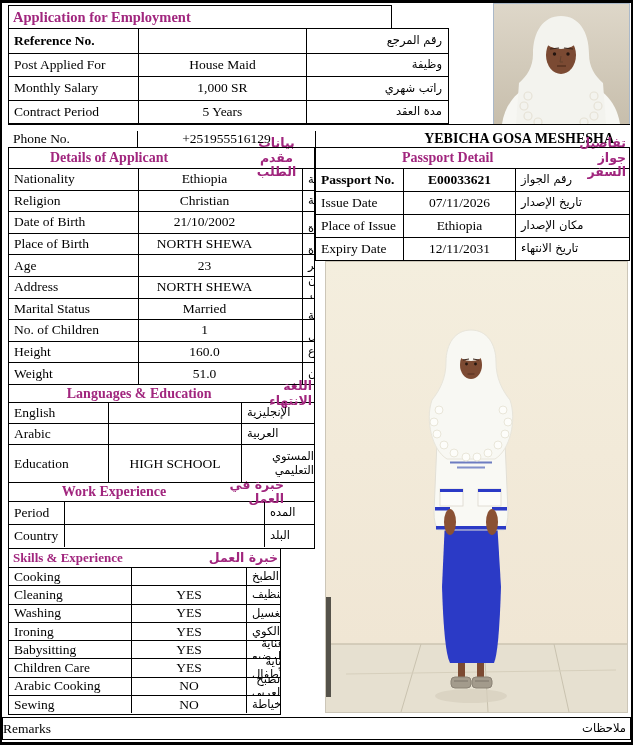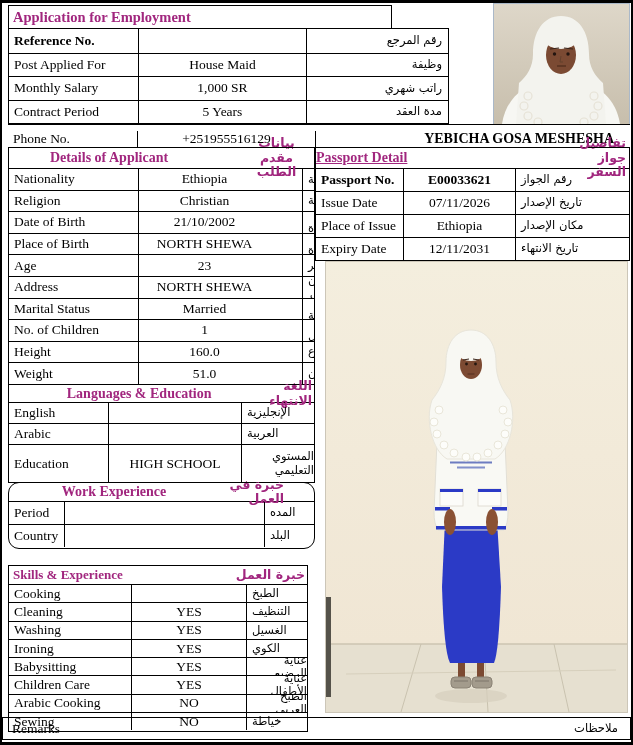--- a/index.html
+++ b/index.html
@@ -160,21 +160,21 @@
     </div>
     <div class="trow">
       <div class="tc lbl c1">Weight</div>
       <div class="tc val c2">51.0</div>
       <div class="tc ar ar-left c3">وزن</div>
     </div>
   </div>
 
   <div class="abs tbl pt" style="left:315px;top:147px;width:315px;height:114px;">
     <div class="trow hrow hdr">
-      <span class="en accent" style="width:280px;text-align:left;text-decoration:underline;">Passport Detail</span>
+      <span class="en accent" style="width:280px;text-align:center;">Passport Detail</span>
       <span class="ar" style="flex:1;display:flex;justify-content:flex-start;padding-right:3px;">تفاصيل جواز السفر</span>
     </div>
     <div class="trow">
       <div class="tc lbl c1 b">Passport No.</div>
       <div class="tc val c2 b">E00033621</div>
       <div class="tc ar ar-left c3">رقم الجواز</div>
     </div>
     <div class="trow">
       <div class="tc lbl c1">Issue Date</div>
       <div class="tc val c2">07/11/2026</div>
@@ -207,38 +207,38 @@
       <div class="tc val c2"></div>
       <div class="tc ar ar-left c3">العربية</div>
     </div>
     <div class="trow" style="height:38px;">
       <div class="tc lbl c1">Education</div>
       <div class="tc val c2">HIGH SCHOOL</div>
       <div class="tc ar ar-left c3" style="white-space:normal;">المستوي التعليمي</div>
     </div>
   </div>
 
-  <div class="abs tbl wt" style="left:8px;top:482px;width:307px;height:67px;border-radius:11px;">
+  <div class="abs tbl wt" style="left:8px;top:482px;width:307px;height:67px;">
     <div class="trow hdr" style="height:18px;">
       <span class="en accent" style="width:210px;text-align:center;">Work Experience</span>
       <span class="ar" style="flex:1;display:flex;justify-content:center;padding-right:30px;">خبرة في العمل</span>
     </div>
     <div class="trow" style="height:23px;">
       <div class="tc lbl c1">Period</div>
       <div class="tc val c2"></div>
       <div class="tc ar ar-left c3">المده</div>
     </div>
     <div class="trow" style="height:23px;">
       <div class="tc lbl c1">Country</div>
       <div class="tc val c2"></div>
       <div class="tc ar ar-left c3">البلد</div>
     </div>
   </div>
 
-  <div class="abs tbl st" style="left:8px;top:565px;width:300px;height:167px;">
+  <div class="abs tbl st" style="left:8px;top:548px;width:273px;height:167px;">
     <div class="trow hrow hdr">
       <span class="en accent" style="margin-left:4px;font-size:13px;">Skills &amp; Experience</span>
       <span class="ar" style="flex:1;display:flex;justify-content:flex-start;padding-right:2px;">خبرة العمل</span>
     </div>
     <div class="trow">
       <div class="tc lbl c1">Cooking</div>
       <div class="tc val c2"></div>
       <div class="tc ar ar-left c3">الطبخ</div>
     </div>
     <div class="trow">
@@ -347,18 +347,18 @@
       <rect x="132" y="401" width="7" height="17" fill="#7c4a32"></rect>
       <rect x="151" y="401" width="7" height="17" fill="#7c4a32"></rect>
 
       <rect x="125" y="415" width="20" height="11" rx="4" fill="#a39b8c" stroke="#8a8275" stroke-width="1"></rect>
       <rect x="146" y="415" width="20" height="11" rx="4" fill="#a39b8c" stroke="#8a8275" stroke-width="1"></rect>
       <path d="M128 419 L142 419 M149 419 L163 419" stroke="#8a8275" stroke-width="1.5"></path>
     </svg>
   </div>
 
   <div class="abs tbl" style="left:2px;top:717px;width:629px;height:23px;display:flex;align-items:center;justify-content:space-between;">
-    <span style="padding-left:9px;">Remarks</span>
-    <span class="ar" style="padding-right:12px;">ملاحظات</span>
+    <span style="">Remarks</span>
+    <span class="ar" style="padding-right:4px;">ملاحظات</span>
   </div>
 
   <div class="frame"></div>
 </div>
 
 </body></html>

